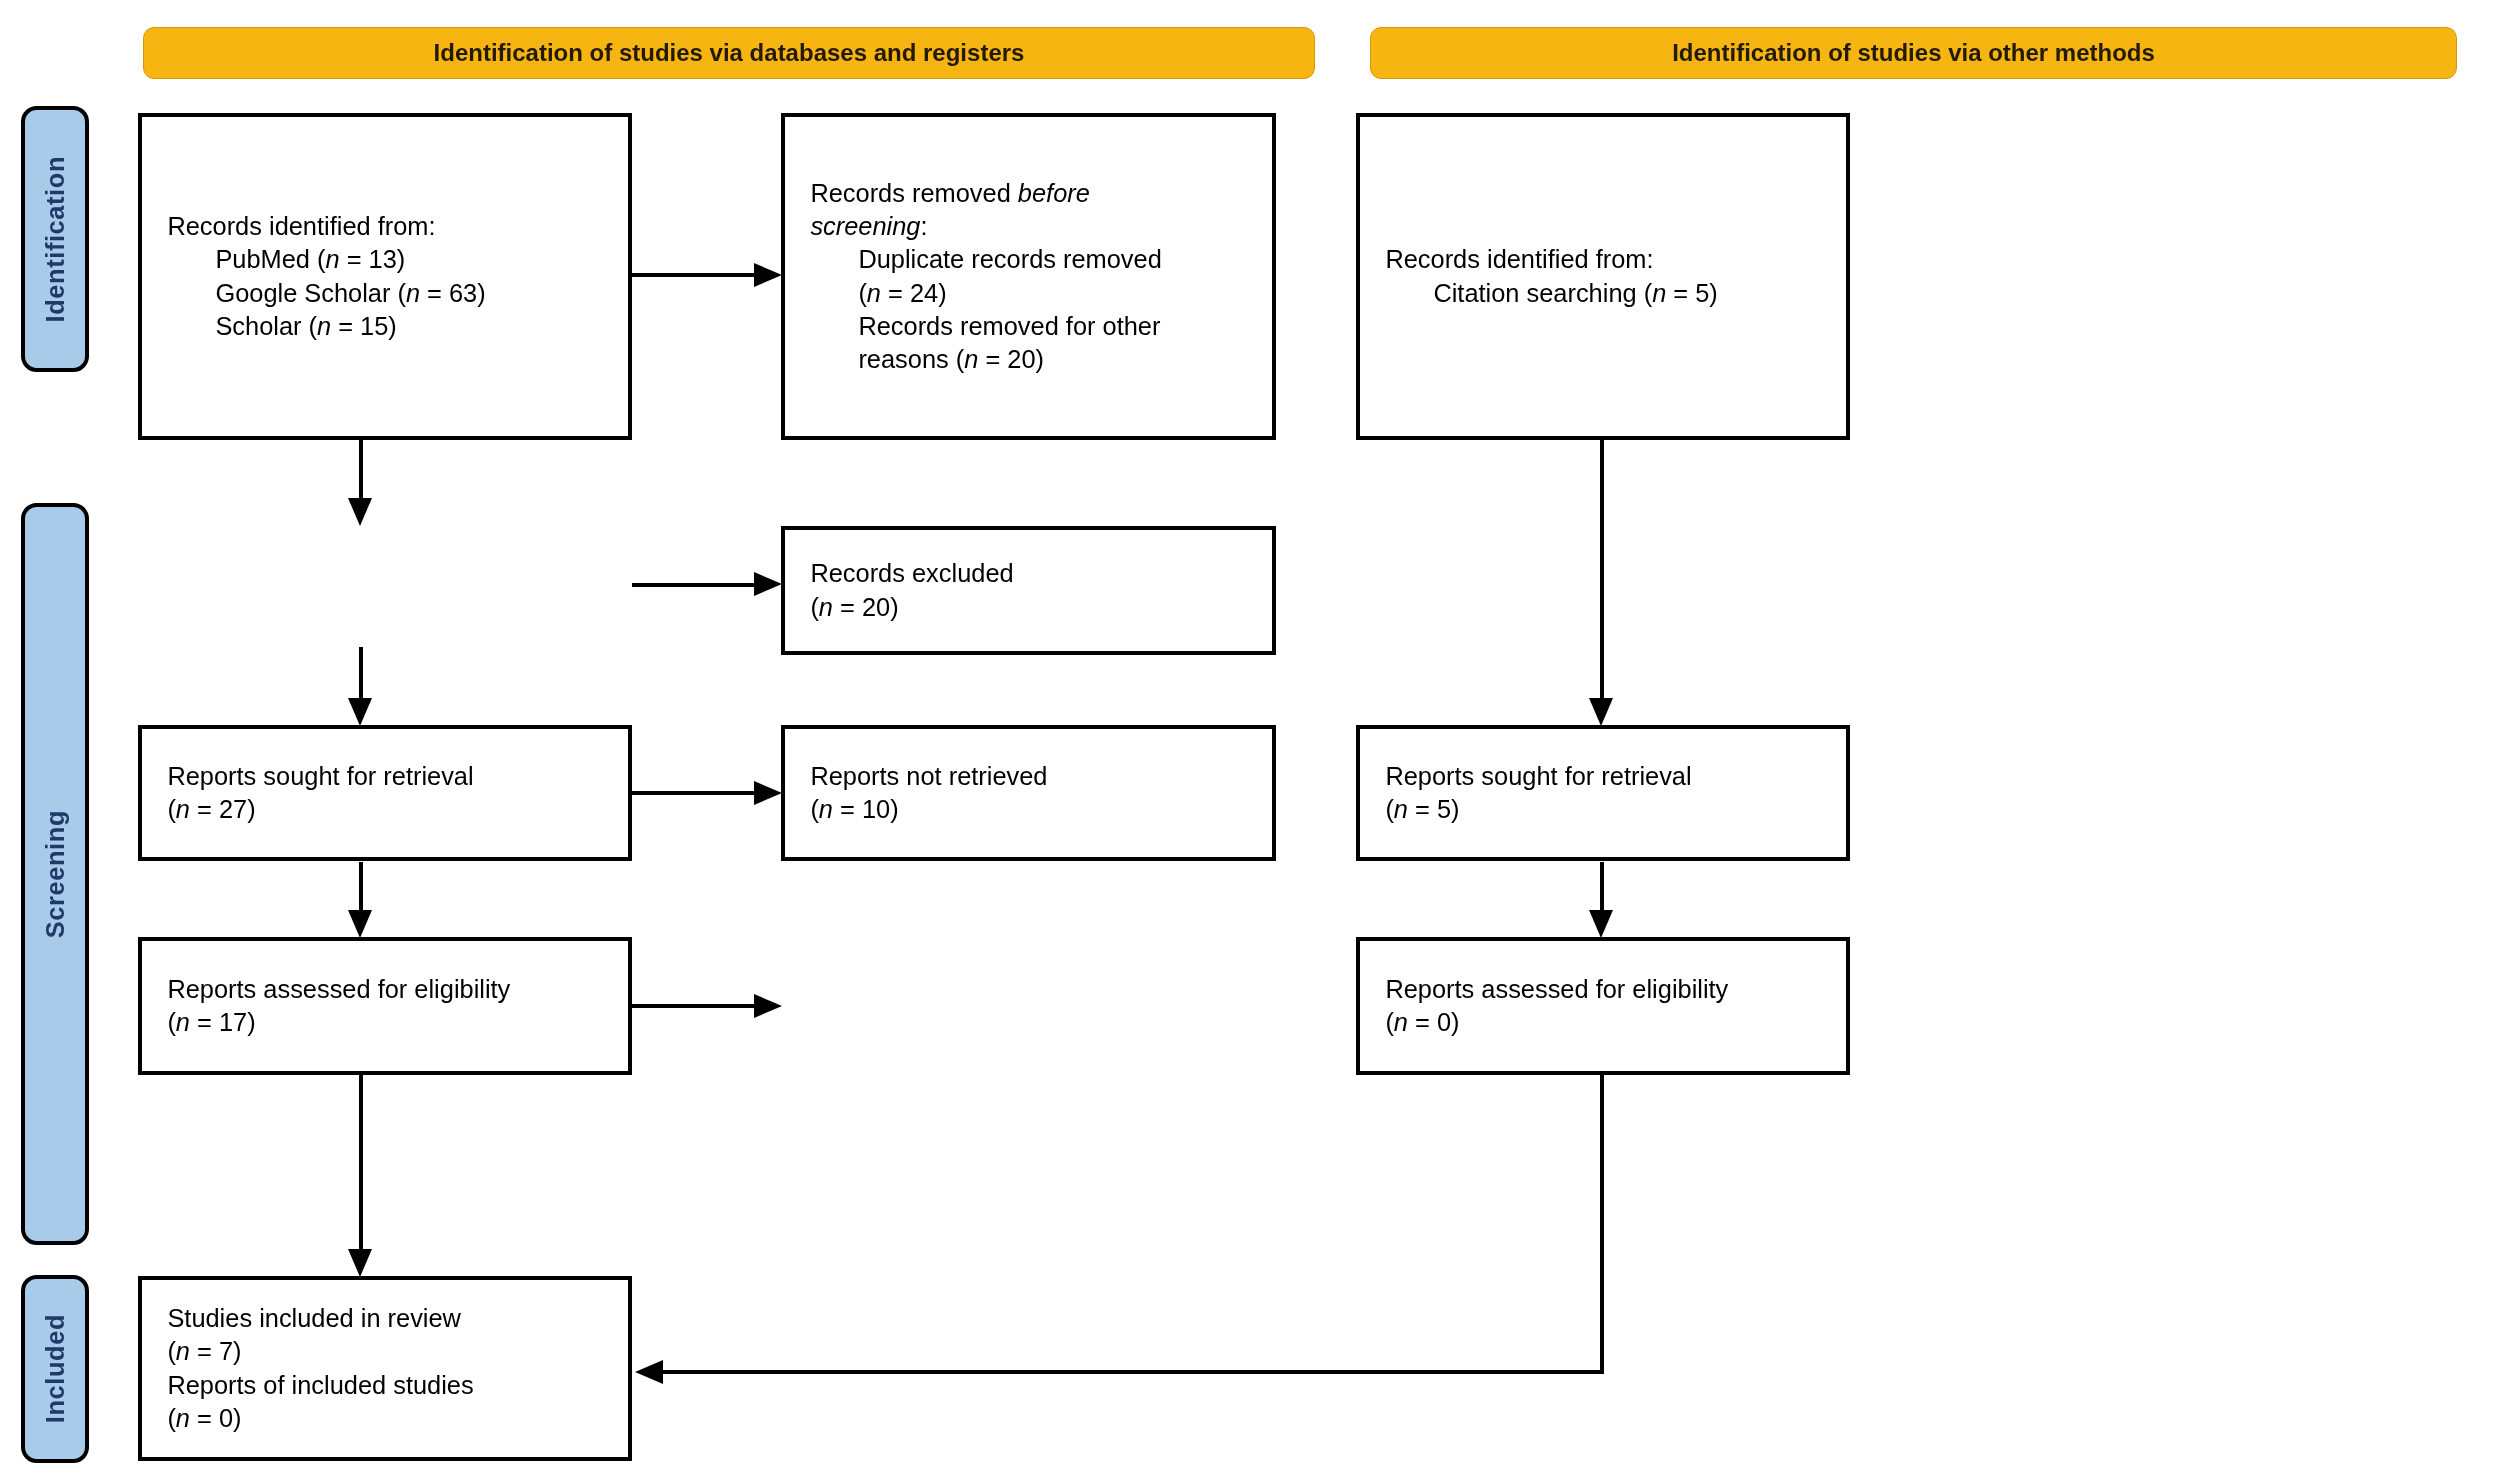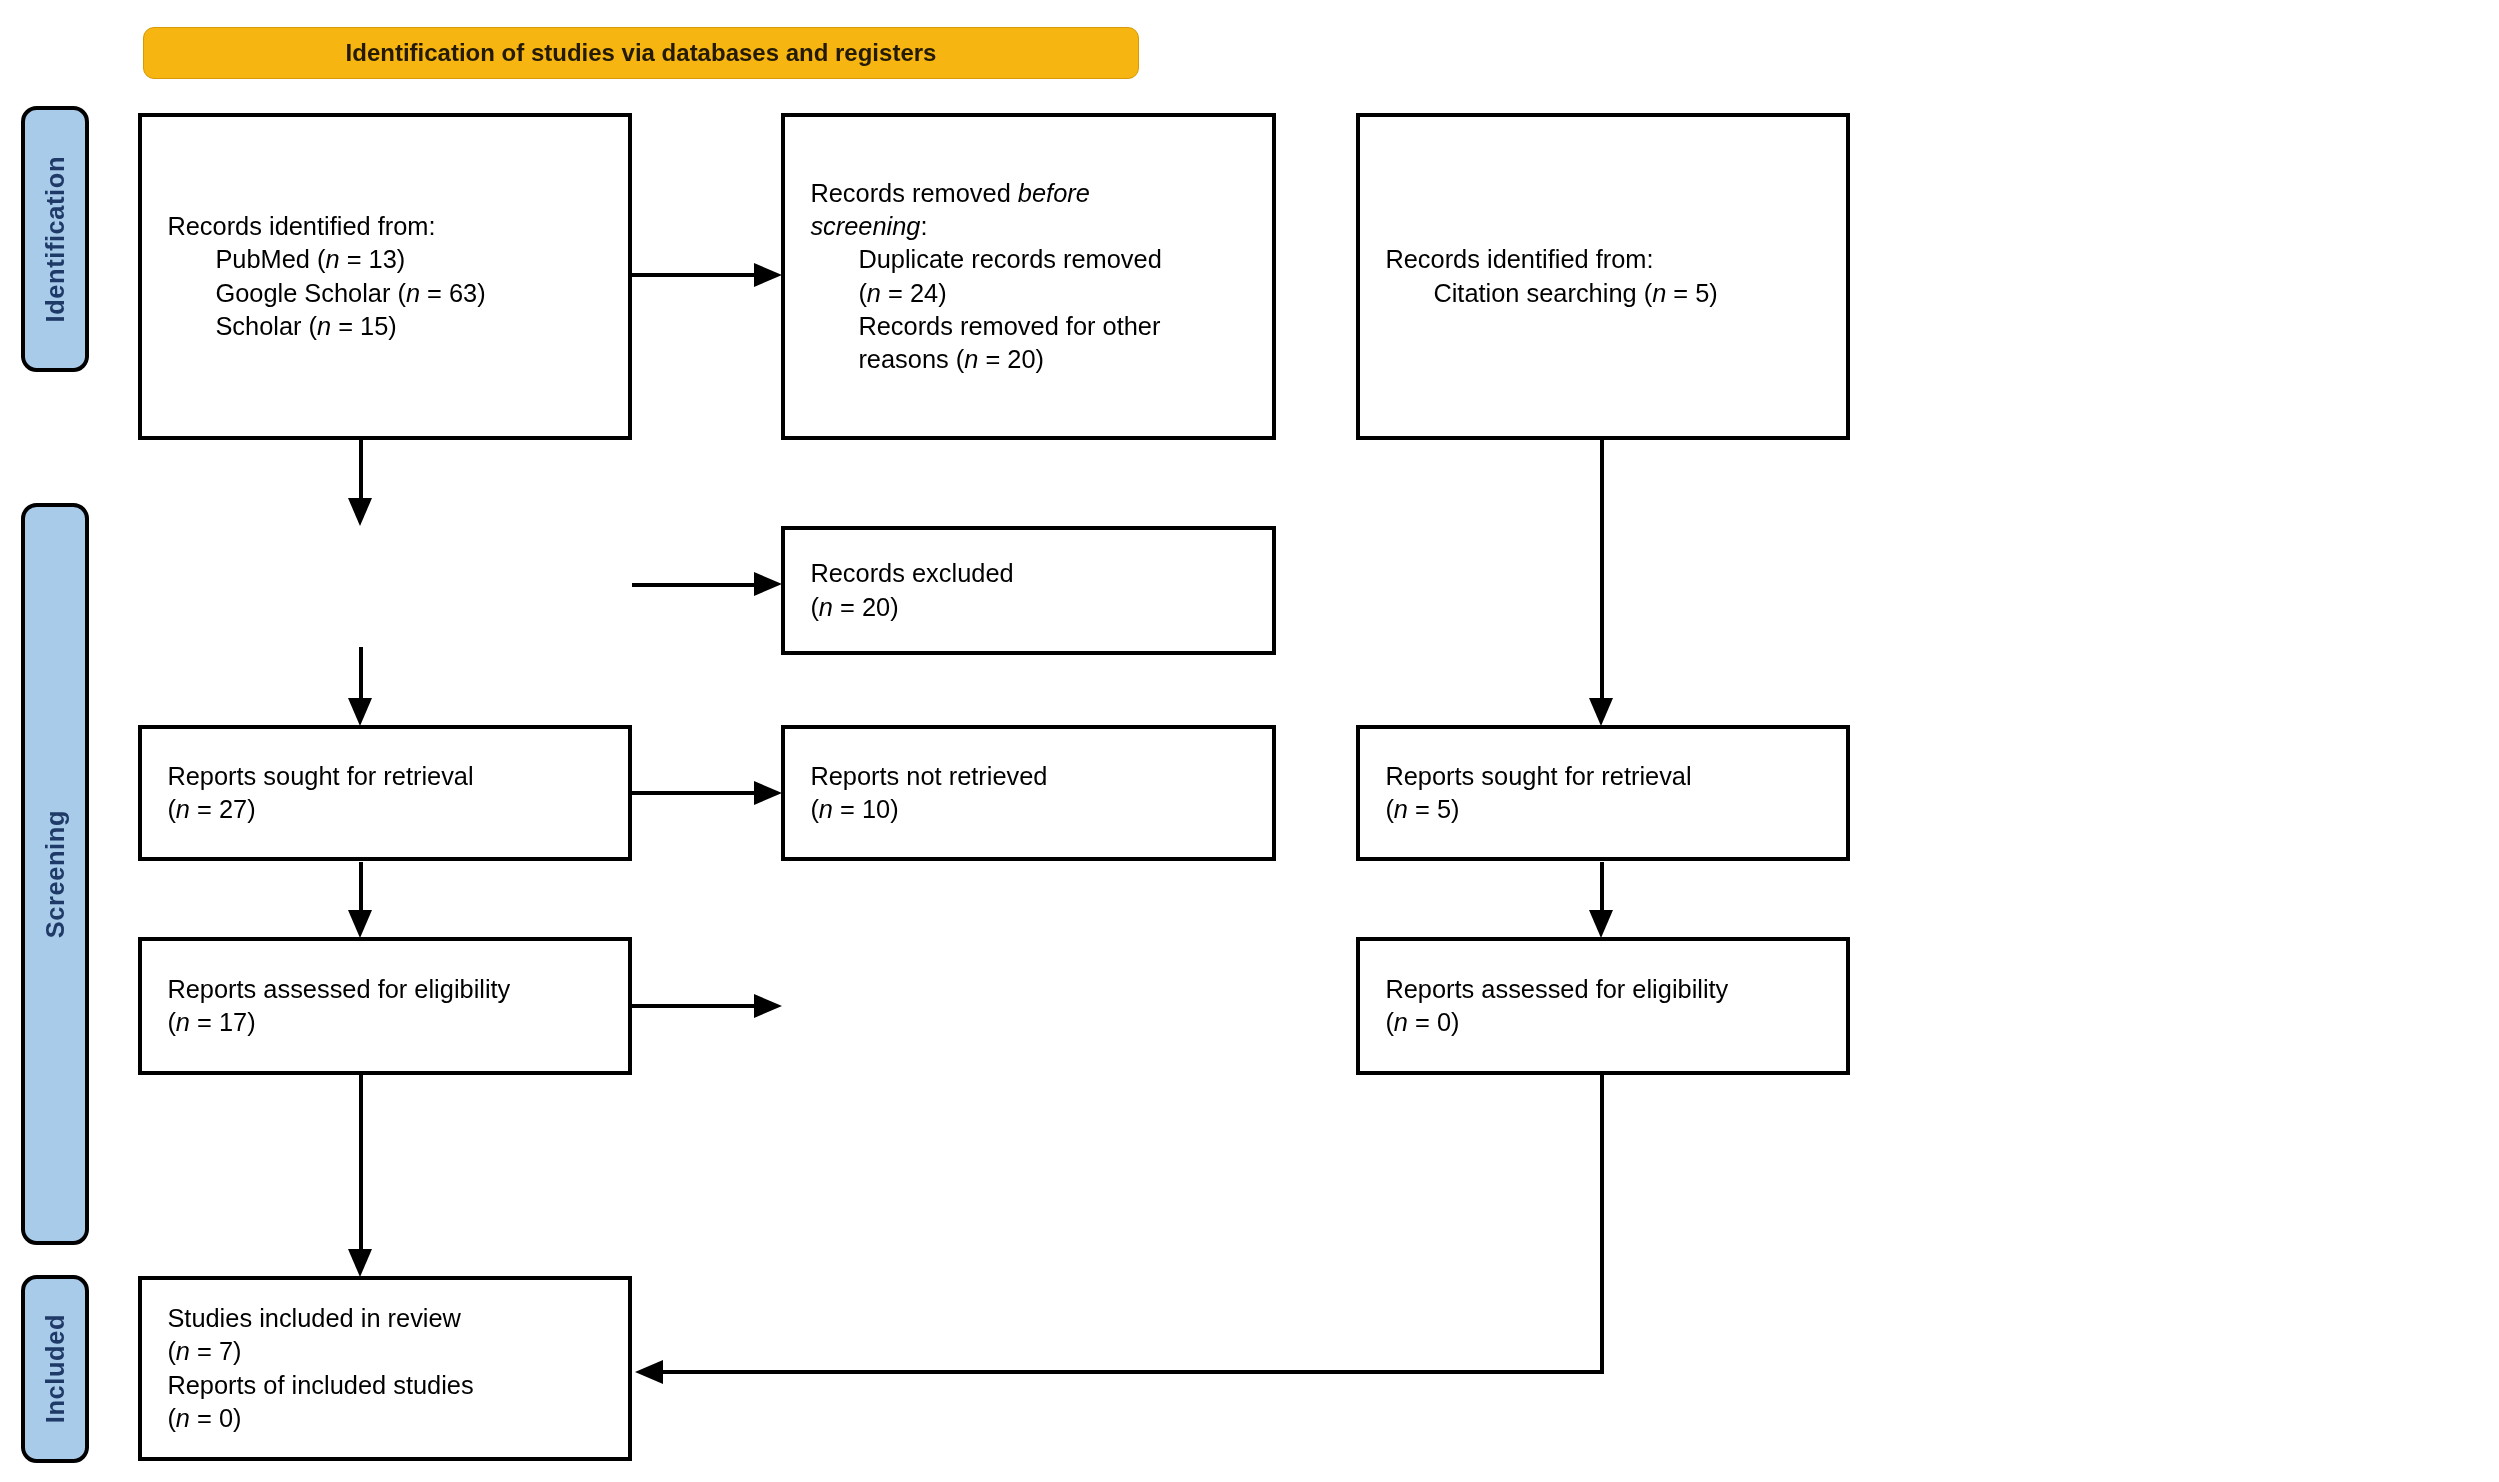--- a/index.html
+++ b/index.html
@@ -78,22 +78,25 @@
     border-top: 12.7px solid transparent;
     border-bottom: 12.7px solid transparent;
     border-right: 28px solid #000000;
   }
 </style>
 </head>
 <body>
 
 <div class="canvas">
 
-  <div class="hdr" style="left:143px; top:27px; width:996px; height:52px">
+  <div class="hdr" style="left:143px; top:27px; width:1172px; height:52px">
     <span>Identification of studies via databases and registers</span>
+  </div>
+  <div class="hdr" style="left:1370px; top:27px; width:1087px; height:52px">
+    <span>Identification of studies via other methods</span>
   </div>
 
   <div class="stage" style="left:21px; top:106px; width:68px; height:266px">
     <span>Identification</span>
   </div>
   <div class="stage" style="left:21px; top:503px; width:68px; height:742px">
     <span>Screening</span>
   </div>
   <div class="stage" style="left:21px; top:1275px; width:68px; height:188px">
     <span>Included</span>

